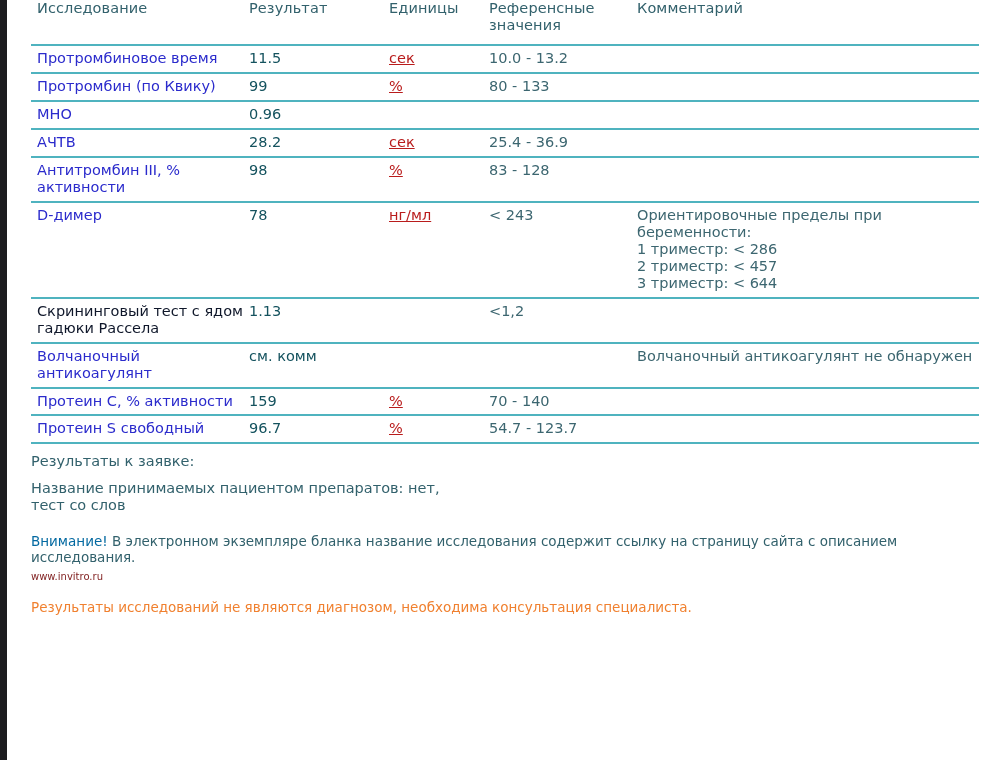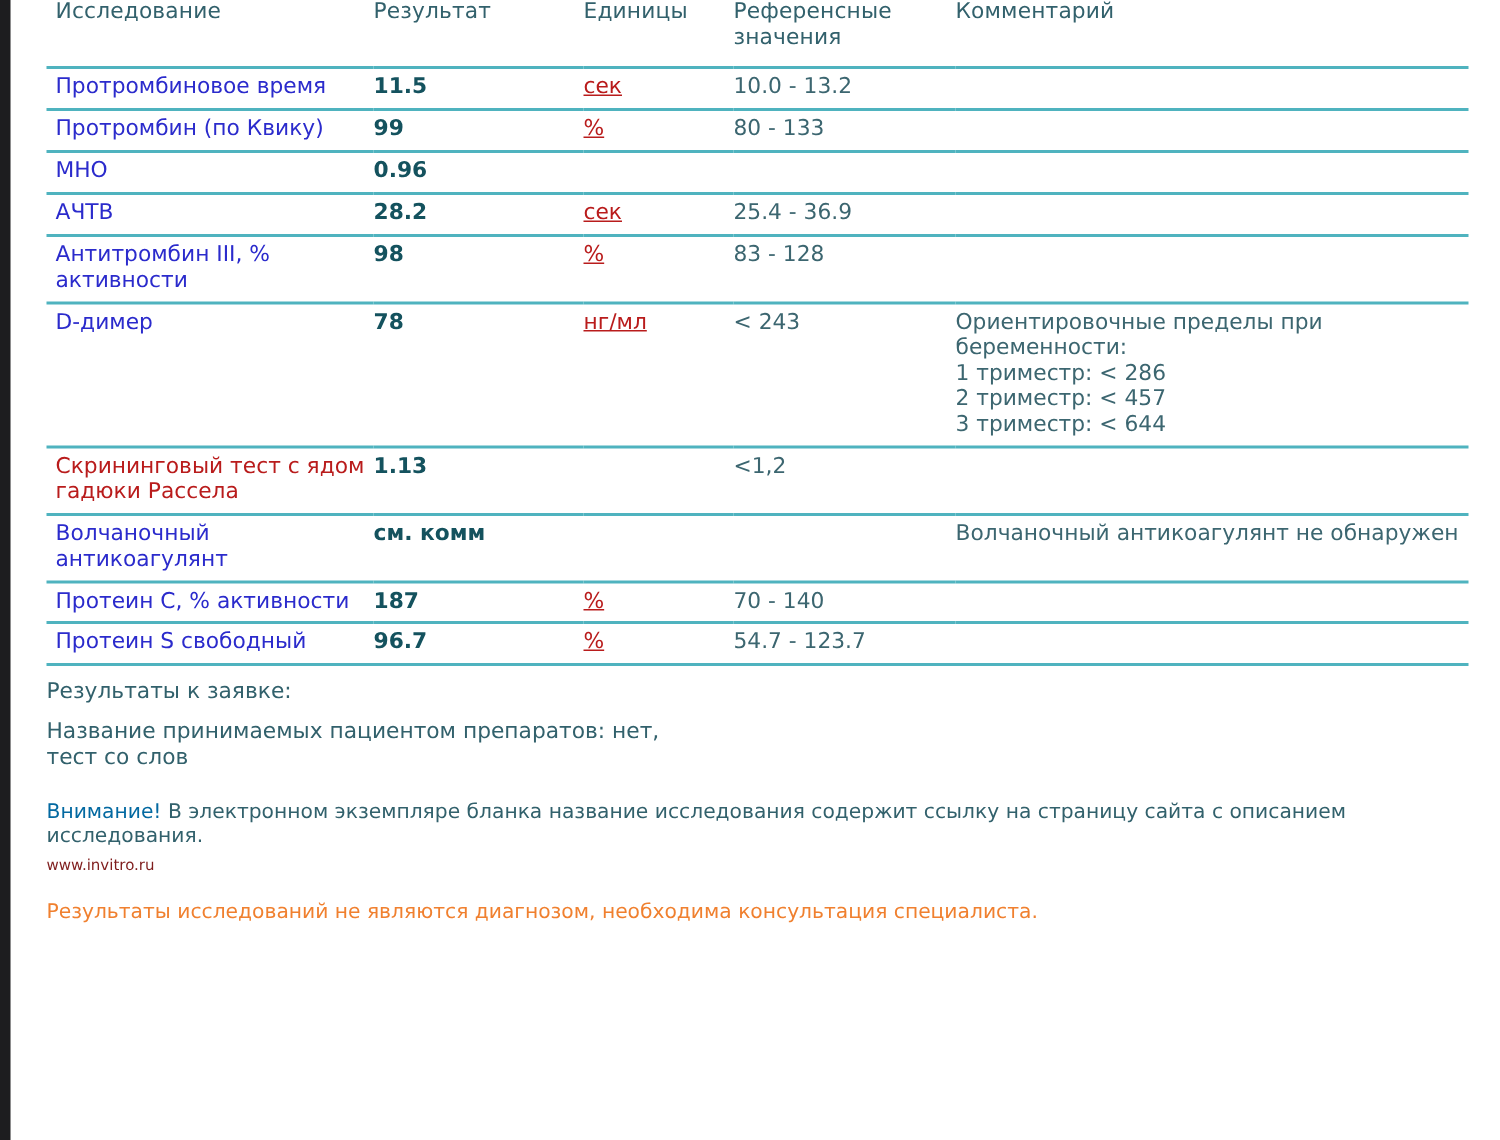--- a/index.html
+++ b/index.html
@@ -71,23 +71,23 @@
     padding: 4px 6px 5px 0;
     line-height: 1.17;
     color: #32616c;
     font-size: 14.5px;
   }
   tbody td.name {
     padding-left: 6px;
     color: #2b2bcc;
     margin-left: 40px;
   }
-  tbody td.name.plain { color: #b91c1c; }
+  tbody td.name.plain { color: #0f172a; }
   tbody td.result {
-    font-weight: bold;
+    font-weight: normal;
     color: #14525e;
   }
   tbody td.units { color: #b91c1c; text-decoration: underline; }
   tbody td.ref { color: #3c6670; }
   tbody td.comment { color: #3c6670; }
   .nowrap-lines { white-space: pre-line; }
 
   
   .table-bottom-rule {
     width: 948px;
@@ -224,21 +224,21 @@
         <tr>
           <td class="name">Волчаночный антикоагулянт</td>
           <td class="result">см. комм</td>
           <td class="units"></td>
           <td class="ref"></td>
           <td class="comment nowrap-lines">Волчаночный антикоагулянт не обнаружен</td>
         </tr>
 
         <tr>
           <td class="name">Протеин С, % активности</td>
-          <td class="result">187</td>
+          <td class="result">159</td>
           <td class="units">%</td>
           <td class="ref">70 - 140</td>
           <td class="comment nowrap-lines"></td>
         </tr>
 
         <tr>
           <td class="name">Протеин S свободный</td>
           <td class="result">96.7</td>
           <td class="units">%</td>
           <td class="ref">54.7 - 123.7</td>

